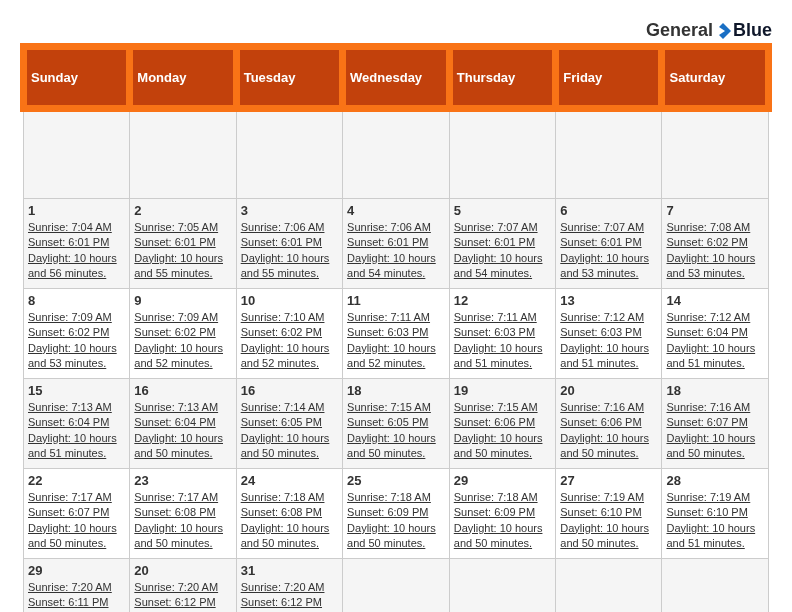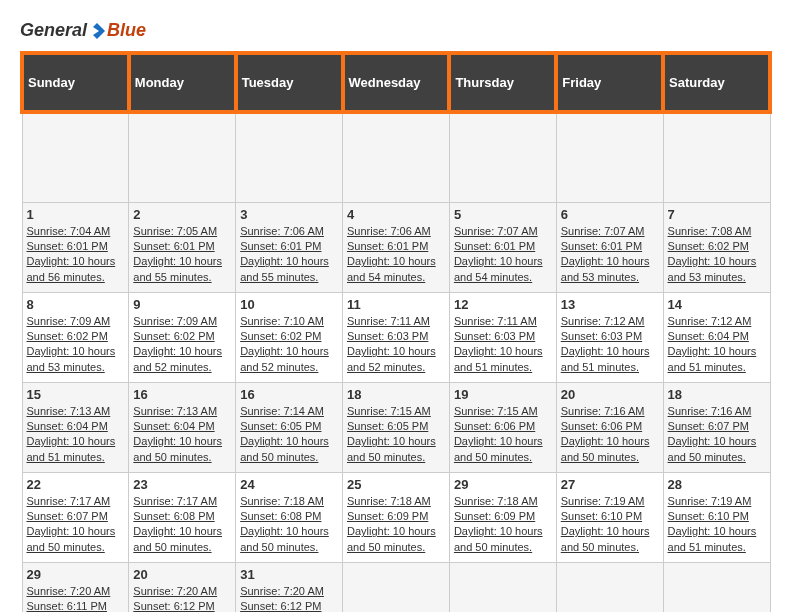--- a/index.html
+++ b/index.html
@@ -5,39 +5,38 @@
     * { box-sizing: border-box; margin: 0; padding: 0; }
     body {
       font-family: Arial, sans-serif;
       background: #fff;
       width: 792px;
       min-height: 612px;
       padding: 20px;
     }
     .header {
       display: flex;
-      justify-content: flex-start;
+      justify-content: flex-end;
       align-items: flex-start;
-      margin-bottom: 10px;
-      font-style: italic;
+      margin-bottom: 2px;
     }
     .logo {
       display: flex;
       flex-direction: column;
       align-items: flex-start;
     }
     .logo-text {
       display: flex;
       align-items: center;
       font-size: 18px;
       font-weight: bold;
       color: #333;
     }
     .logo-general { color: #333; }
-    .logo-blue { color: #c2410c; }
+    .logo-blue { color: #0f172a; }
     .logo-icon {
       width: 18px;
       height: 18px;
       margin: 0 1px;
     }
     .title-block { text-align: right; }
     .main-title {
       font-size: 32px;
       font-weight: bold;
       color: #333;
@@ -45,27 +44,27 @@
     .subtitle {
       font-size: 16px;
       color: #555;
     }
     .calendar {
       width: 100%;
       border-collapse: collapse;
       font-size: 11px;
     }
     .calendar thead tr th {
-      background-color: #404040;
+      background-color: #c2410c;
       color: #fff;
       padding: 20px 4px;
       text-align: left;
       font-size: 13px;
       font-weight: bold;
-      border: 4px solid #f97316;
+      border: 7px solid #f97316;
     }
     .calendar tbody tr td {
       border: 1px solid #ccc;
       vertical-align: top;
       padding: 4px;
       width: 107px;
       height: 90px;
       background: #fff;
       color: #333;
     }

